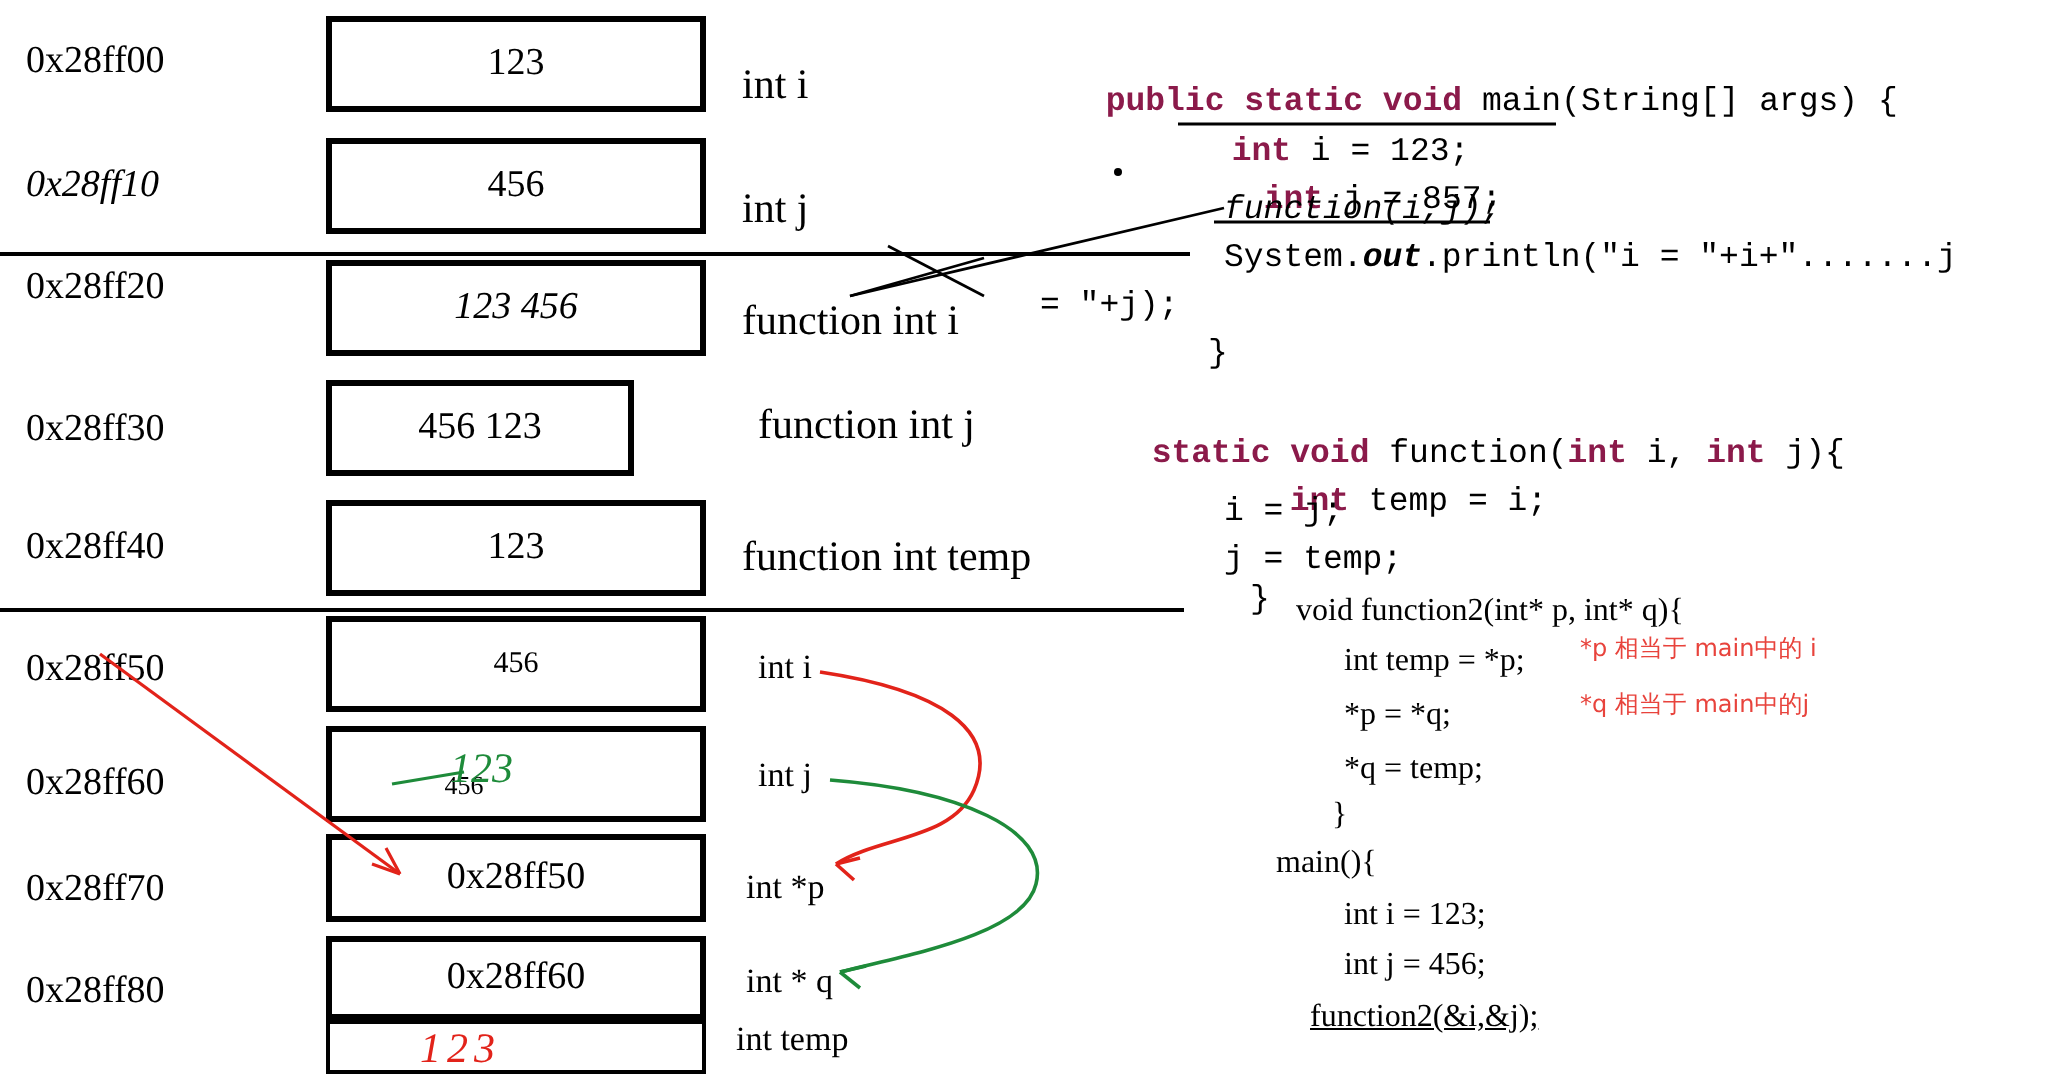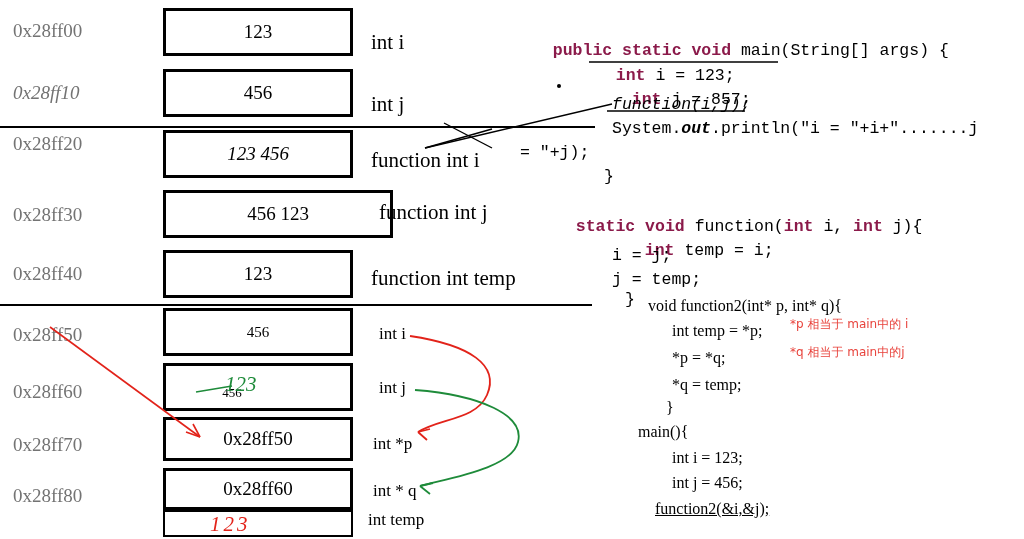--- a/index.html
+++ b/index.html
@@ -8,21 +8,21 @@
     background:#ffffff;
     font-family:"Liberation Sans", sans-serif;
     position:relative;
     overflow:hidden;
   }
   .abs{position:absolute;}
   
   .addr{
     font-family:"Liberation Serif", serif;
     font-size:19px;
-    color:#737373;
+    color:#000000;
     white-space:nowrap;
   }
   .cell{
     border:3px solid #000;
     background:#fff;
     box-sizing:border-box;
     display:flex;
     align-items:center;
     justify-content:center;
     font-family:"Liberation Serif", serif;
@@ -76,21 +76,21 @@
 <div class="abs addr" style="left:13px;top:485px;">0x28ff80</div>
 
 <div class="abs cell" style="left:163px;top:8px;width:190px;height:48px;">123</div>
 <div class="abs cell" style="left:163px;top:69px;width:190px;height:48px;">456</div>
 
 <div class="abs cell" style="left:163px;top:130px;width:190px;height:48px;">
   <span class="two">
       <span>123   456</span>
     </span>
 </div>
-<div class="abs cell" style="left:163px;top:190px;width:230px;height:48px;">456   123</div>
+<div class="abs cell" style="left:163px;top:190px;width:154px;height:48px;">456   123</div>
 <div class="abs cell" style="left:163px;top:250px;width:190px;height:48px;">123</div>
 <div class="abs cell" style="left:163px;top:308px;width:190px;height:48px;">
   <span style="font-size:15px">456</span>
 </div>
 <div class="abs cell" style="left:163px;top:363px;width:190px;height:48px;">
   <span style="font-size:13px;position:relative;left:-26px;top:6px;">456</span>
 </div>
 <div class="abs cell" style="left:163px;top:417px;width:190px;height:44px;">0x28ff50</div>
 <div class="abs cell" style="left:163px;top:468px;width:190px;height:42px;">0x28ff60</div>
 <div class="abs cell thin" style="left:163px;top:510px;width:190px;height:27px;"></div>

